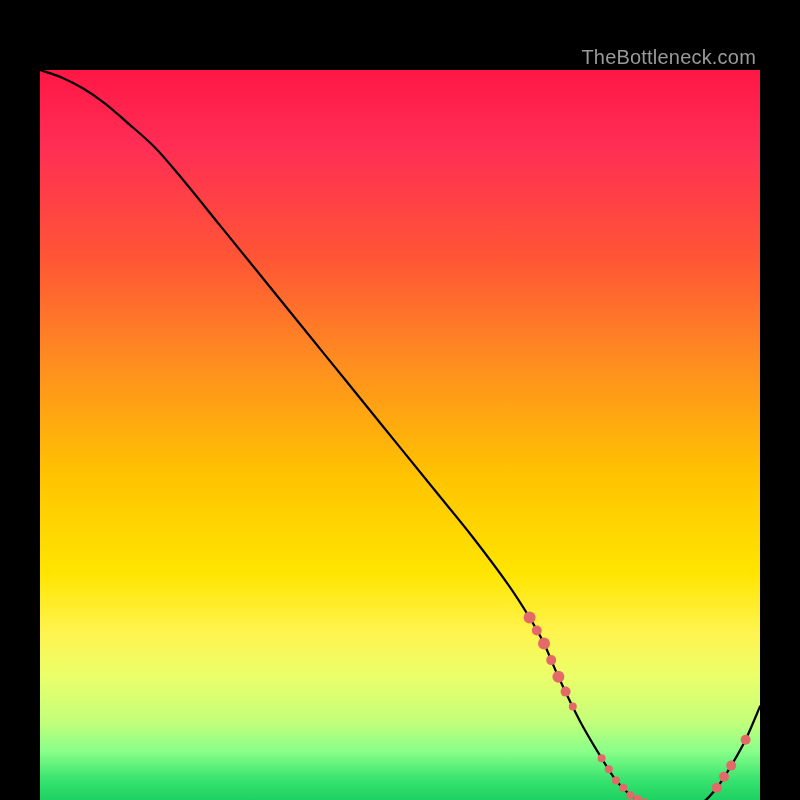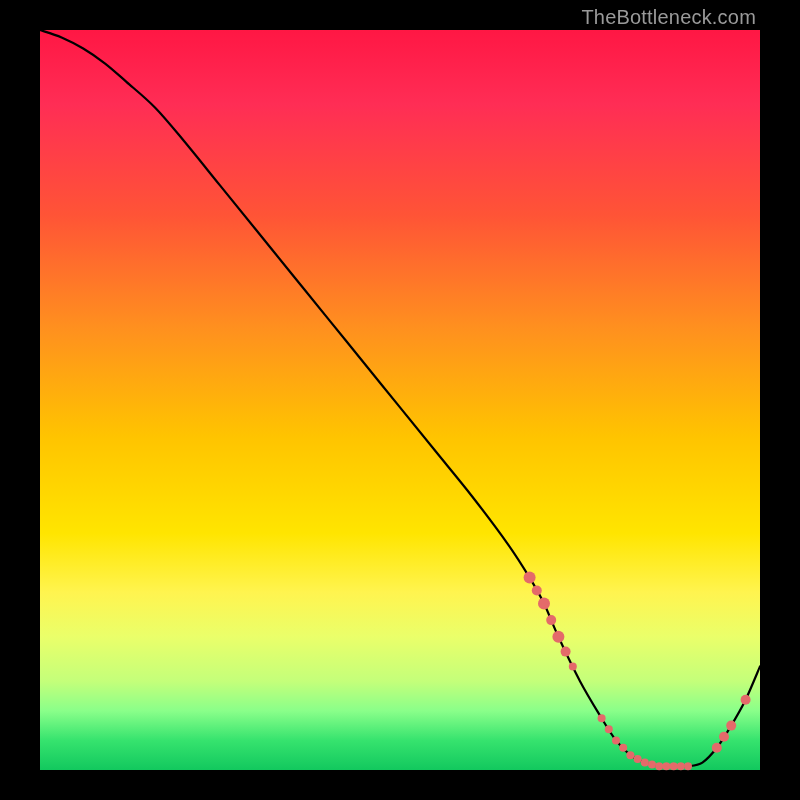--- a/index.html
+++ b/index.html
@@ -9,20 +9,21 @@
     height: 800px;
     background: #000;
     overflow: hidden;
     font-family: Arial, Helvetica, sans-serif;
   }
   .frame {
     position: relative;
     width: 800px;
     height: 585px;
     background: #000;
+    margin-top: 40px;
   }
   .plot {
     position: absolute;
     left: 40px;
     top: 30px;
     width: 720px;
     height: 740px;
     
     background: linear-gradient(
       to bottom,

